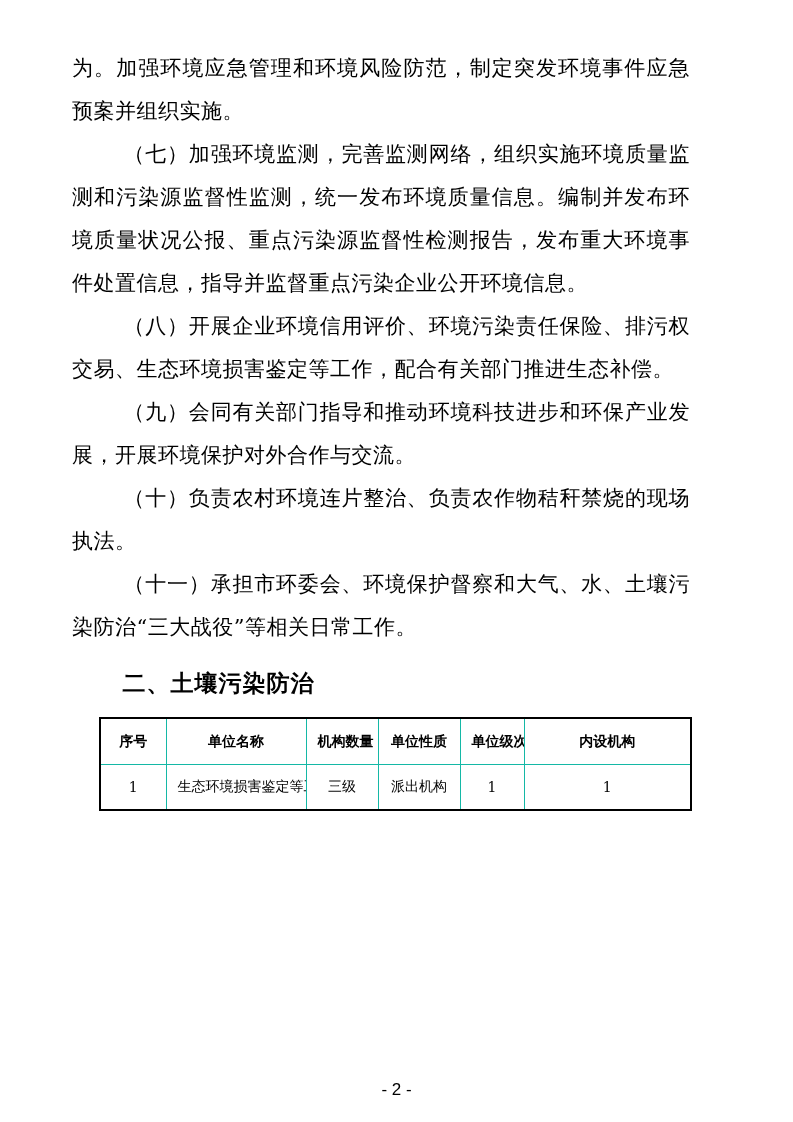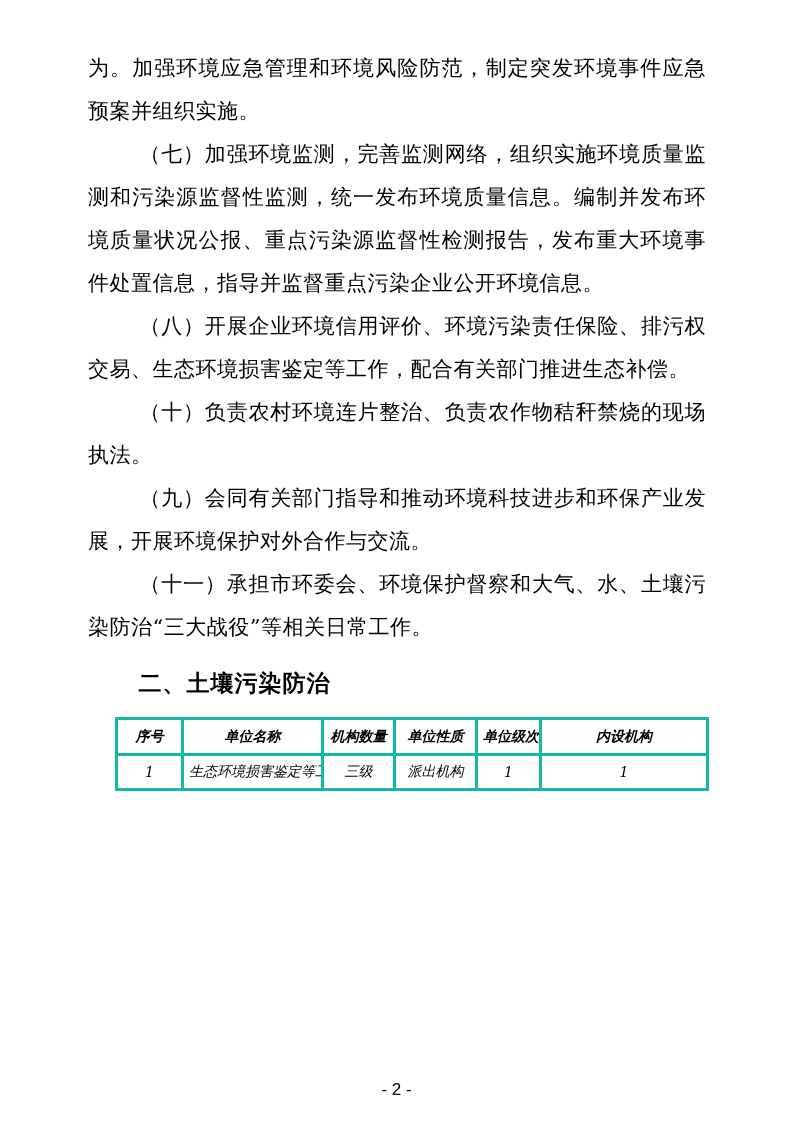--- a/index.html
+++ b/index.html
@@ -11,21 +11,21 @@
     position: relative;
     width: 793px;
     height: 1122px;
     background: #ffffff;
     overflow: hidden;
     font-family: "DejaVu Serif", "Liberation Serif", serif;
     color: #000000;
   }
   .content {
     position: absolute;
-    left: 88px;
+    left: 72px;
     top: 47px;
     width: 618px;
   }
   p.body-par {
     margin: 0;
     font-size: 21px;
     line-height: 43px;
     text-align: justify;
     font-family: "DejaVu Serif", "Liberation Serif", serif;
     letter-spacing: 0.5px;
@@ -45,27 +45,26 @@
   table.org-table {
     margin-left: 27px;
     margin-top: 9px;
     width: 591px;
     border-collapse: collapse;
     table-layout: fixed;
     border: 2px solid #000000;
   }
   table.org-table th,
   table.org-table td {
-    border: 3px solid #14b8a6;
+    border: 1px solid #14b8a6;
     text-align: center;
     vertical-align: middle;
-    padding: 5px;
+    padding: 11px;
     overflow: hidden;
     white-space: nowrap;
-    font-style: italic;
   }
   table.org-table th {
     height: 23px;
     font-size: 14px;
     font-weight: bold;
     font-family: "Liberation Sans", "DejaVu Sans", sans-serif;
   }
   table.org-table td {
     height: 22px;
     font-size: 14px;
@@ -93,23 +92,23 @@
 
 <div class="page">
   <div class="content">
 
     <p class="body-par">为。加强环境应急管理和环境风险防范，制定突发环境事件应急预案并组织实施。</p>
 
     <p class="body-par indent">（七）加强环境监测，完善监测网络，组织实施环境质量监测和污染源监督性监测，统一发布环境质量信息。编制并发布环境质量状况公报、重点污染源监督性检测报告，发布重大环境事件处置信息，指导并监督重点污染企业公开环境信息。</p>
 
     <p class="body-par indent">（八）开展企业环境信用评价、环境污染责任保险、排污权交易、生态环境损害鉴定等工作，配合有关部门推进生态补偿。</p>
 
+    <p class="body-par indent">（九）会同有关部门指导和推动环境科技进步和环保产业发展，开展环境保护对外合作与交流。</p>
+
     <p class="body-par indent">（十）负责农村环境连片整治、负责农作物秸秆禁烧的现场执法。</p>
-
-    <p class="body-par indent">（九）会同有关部门指导和推动环境科技进步和环保产业发展，开展环境保护对外合作与交流。</p>
 
     <p class="body-par indent">（十一）承担市环委会、环境保护督察和大气、水、土壤污染防治“三大战役”等相关日常工作。</p>
 
     <h2 class="section-heading">二、土壤污染防治</h2>
 
 
     <table class="org-table">
       <colgroup>
         <col class="col-seq">
         <col class="col-name">

